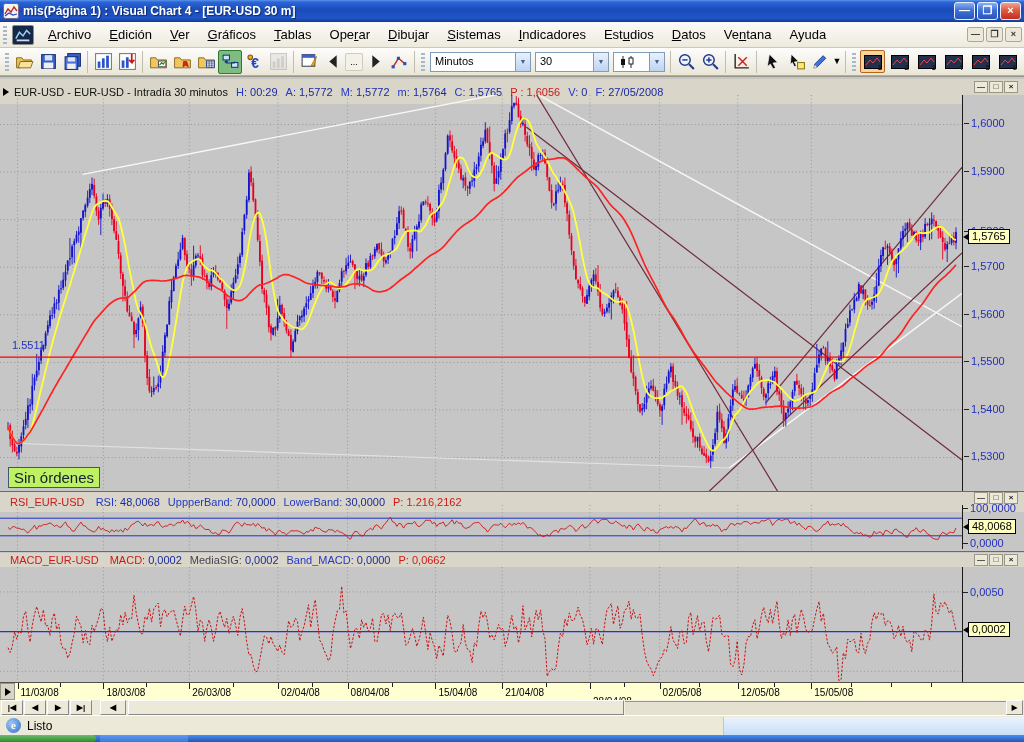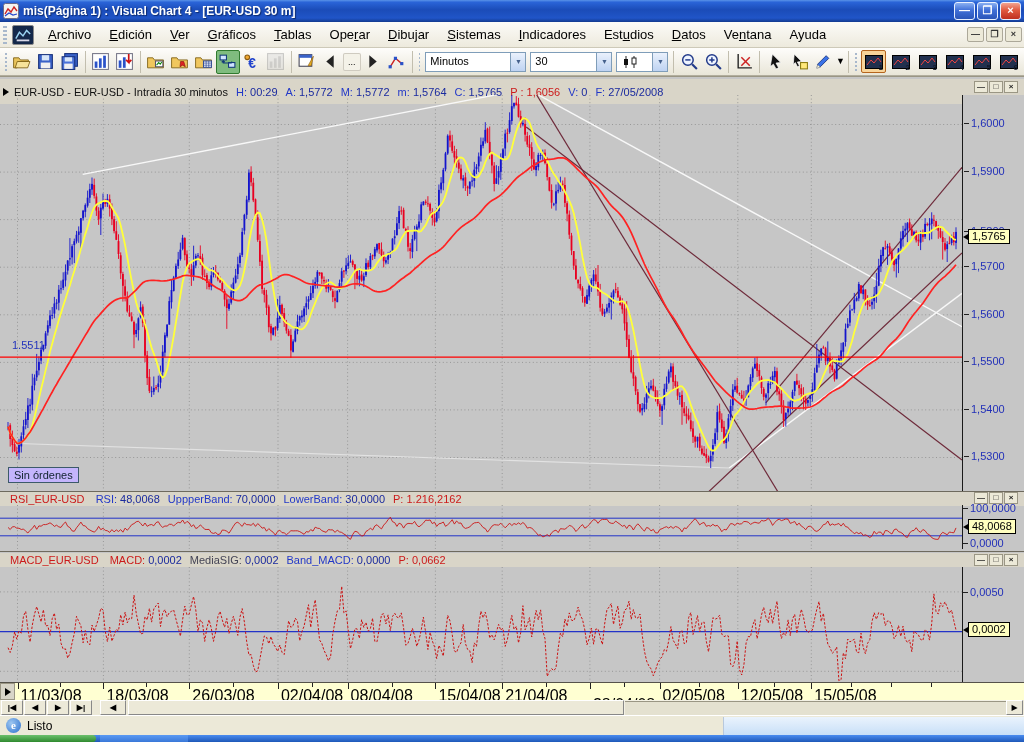--- a/index.html
+++ b/index.html
@@ -50,27 +50,27 @@
 .mini-ctl{position:absolute;display:flex;gap:1px}
 .mini-btn{width:14px;height:12px;background:#ece9d8;border:1px solid #9a9684;font-size:8px;line-height:10px;text-align:center;color:#222;font-weight:bold}
 .axis-col{position:absolute;background:#c6c6c6}
 .axis-label{position:absolute;color:#2230b8;font-size:11px;white-space:nowrap}
 .axis-label:before{content:"";position:absolute;left:-7px;top:6px;width:5px;height:1px;background:#222}
 .price-box{position:absolute;background:#ffffc0;border:1px solid #000;font-size:11px;padding:0 3px;line-height:13px;color:#000;white-space:nowrap}
 .price-box:before{content:"";position:absolute;left:-6px;top:4px;width:0;height:0;border-right:5px solid #000;border-top:3px solid transparent;border-bottom:3px solid transparent}
 .vline{position:absolute;width:1px;background:#1a1a1a}
 .hdiv{position:absolute;left:0;width:1024px;height:1px;background:#6e6a5e}
 .level-label{position:absolute;color:#2233bb;font-size:11px}
-.tooltip-box{position:absolute;background:#c4b5fd;border:1px solid #3c5a6a;color:#10222e;font-size:11px;padding:1px 5px;white-space:nowrap}
+.tooltip-box{position:absolute;background:#bef264;border:1px solid #3c5a6a;color:#10222e;font-size:15px;padding:1px 5px;white-space:nowrap}
 
 
 .date-axis{position:absolute;left:0;top:605px;width:1024px;height:18px;background:#ffffd2;border-top:1px solid #55524a}
 .date-tick{position:absolute;top:0;width:1px;height:6px;background:#222}
 .date-tick.minor{height:4px}
-.date-lbl{position:absolute;top:4px;font-size:16px;color:#000;white-space:nowrap}
+.date-lbl{position:absolute;top:4px;font-size:10px;color:#000;white-space:nowrap}
 .axis-left-btn{position:absolute;left:0;top:0;width:15px;height:17px;background:#d8d5c8;border:1px solid #9a9684;display:flex;align-items:center;justify-content:center}
 .axis-left-btn i{width:0;height:0;border-left:6px solid #000;border-top:4px solid transparent;border-bottom:4px solid transparent}
 
 
 .nav-row{position:absolute;left:0;top:623px;width:1024px;height:16px;background:#ece9d8}
 .nav-btn{position:absolute;top:0;width:22px;height:15px;background:#ece9d8;border:1px solid;border-color:#fff #888 #888 #fff;
  font-size:8px;line-height:13px;text-align:center;color:#000;font-weight:bold}
 .hscroll-track{position:absolute;top:0;height:16px;background:#f3f1e4}
 .hscroll-thumb{position:absolute;top:0;height:15px;background:#ece9d8;border:1px solid;border-color:#fff #888 #888 #fff}
 .hscroll-groove{position:absolute;top:1px;height:14px;background:#e4e1d0;border-top:1px solid #9a9684}
@@ -271,21 +271,21 @@
             <rect x="12.5" y="9.5" width="3" height="3" fill="#2a52c8"></rect>
           </svg>
         </span>
       </div>
       <div class="tb-sep"></div>
       <div class="vgrip"></div>
       <div class="combo" style="width:101px">
         <span class="val">Minutos</span>
         <span class="drop">▼</span>
       </div>
-      <div class="combo" style="width:82px">
+      <div class="combo" style="width:74px">
         <span class="val">30</span>
         <span class="drop">▼</span>
       </div>
       <div class="combo" style="width:52px">
         <span class="val">
           <svg width="20" height="14" viewBox="0 0 20 14">
             <line x1="5" y1="1" x2="5" y2="13" stroke="#222"></line>
             <rect x="3" y="4" width="4" height="6" fill="#111"></rect>
             <line x1="13" y1="1" x2="13" y2="13" stroke="#222"></line>
             <rect x="11" y="3" width="4" height="6" fill="#fff" stroke="#222"></rect>
@@ -1308,21 +1308,21 @@
         <div class="axis-label" style="left: 8px; top: 307.923px;">1,5400</div>
         <div class="axis-label" style="left: 8px; top: 355.495px;">1,5300</div>
         <div class="price-box" style="left: 5px; top: 134.287px;">1,5765</div>
       </div>
 
     <div class="level-label" style="left:12px;top:262px">1.5511</div>
     <div class="tooltip-box" style="left:8px;top:390px">Sin órdenes</div>
 
     <div class="hdiv" style="top:414px"></div>
 
-    <div class="pane-header" style="top:415px;height:14px">
+    <div class="pane-header" style="top:415px;height:20px">
       <span style="width:10px"></span>
         <span id="rsi-header-fields"><span class="fld"><span class="c-red">RSI_EUR-USD </span><span class="c-red"></span></span><span class="fld"><span class="c-blue">RSI: </span><span class="c-navy">48,0068</span></span><span class="fld"><span class="c-blue">UppperBand: </span><span class="c-navy">70,0000</span></span><span class="fld"><span class="c-blue">LowerBand: </span><span class="c-navy">30,0000</span></span><span class="fld"><span class="c-red">P: </span><span class="c-red">1.216,2162</span></span></span>
     </div>
     <div class="mini-ctl" style="top:415px;right:6px">
       <div class="mini-btn">—</div>
       <div class="mini-btn">□</div>
       <div class="mini-btn">×</div>
     </div>
     <svg id="rsi-plot" style="position:absolute;left:0;top:428px" width="962" height="44" viewBox="0 0 962 44">
         <line x1="17.5" y1="0" x2="17.5" y2="44" stroke="#979797" stroke-dasharray="1 2.6"></line>

